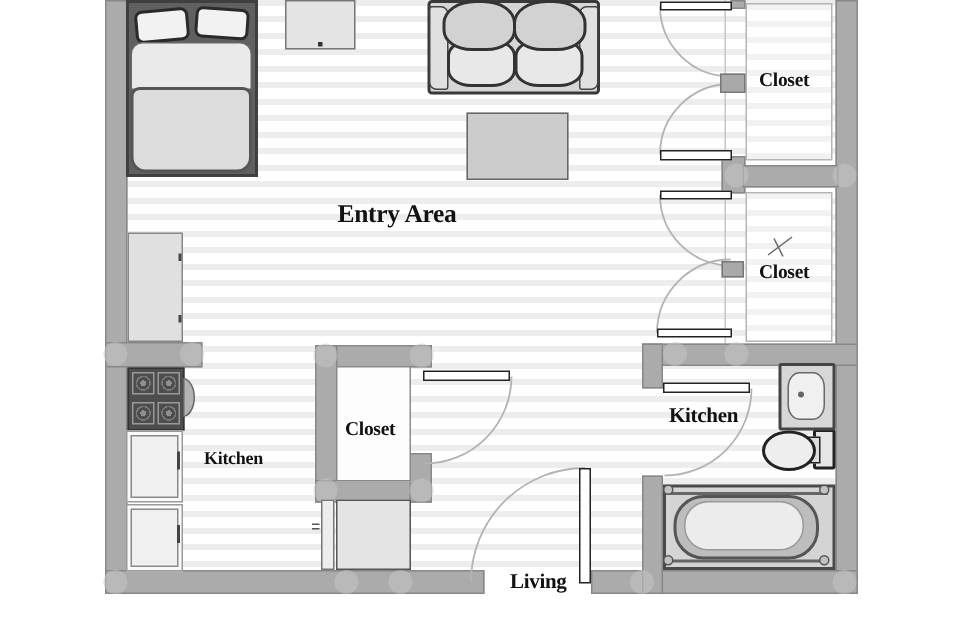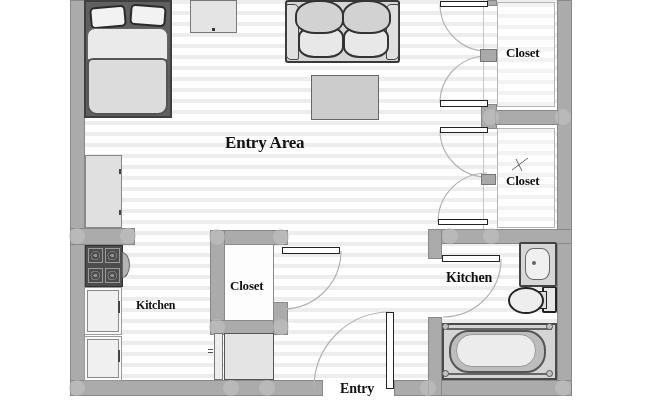--- a/index.html
+++ b/index.html
@@ -163,16 +163,16 @@
   <div class="abs leaf" style="left:442px;top:255px;width:58px;height:7px"></div>
   <div class="abs leaf" style="left:386px;top:312px;width:8px;height:77px"></div>
 
   <div class="labels">
     <div style="left:225px;top:133px;font-size:17px">Entry Area</div>
     <div style="left:136px;top:298px;font-size:12px">Kitchen</div>
     <div style="left:230px;top:278px;font-size:13px">Closet</div>
     <div style="left:506px;top:45px;font-size:13px">Closet</div>
     <div style="left:506px;top:173px;font-size:13px">Closet</div>
     <div style="left:446px;top:270px;font-size:14px">Kitchen</div>
-    <div style="left:340px;top:381px;font-size:14px">Entry</div>
+    <div style="left:340px;top:381px;font-size:14px">Living</div>
   </div>
 
 </div>
 
 </body></html>

